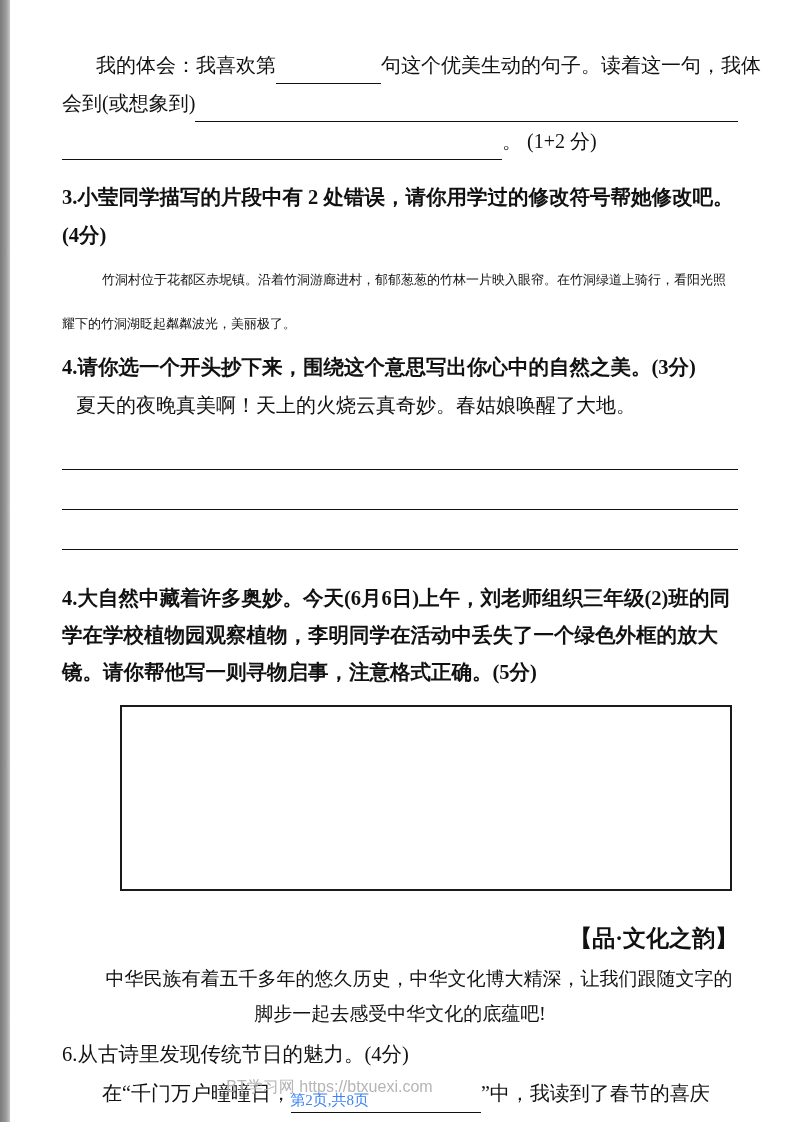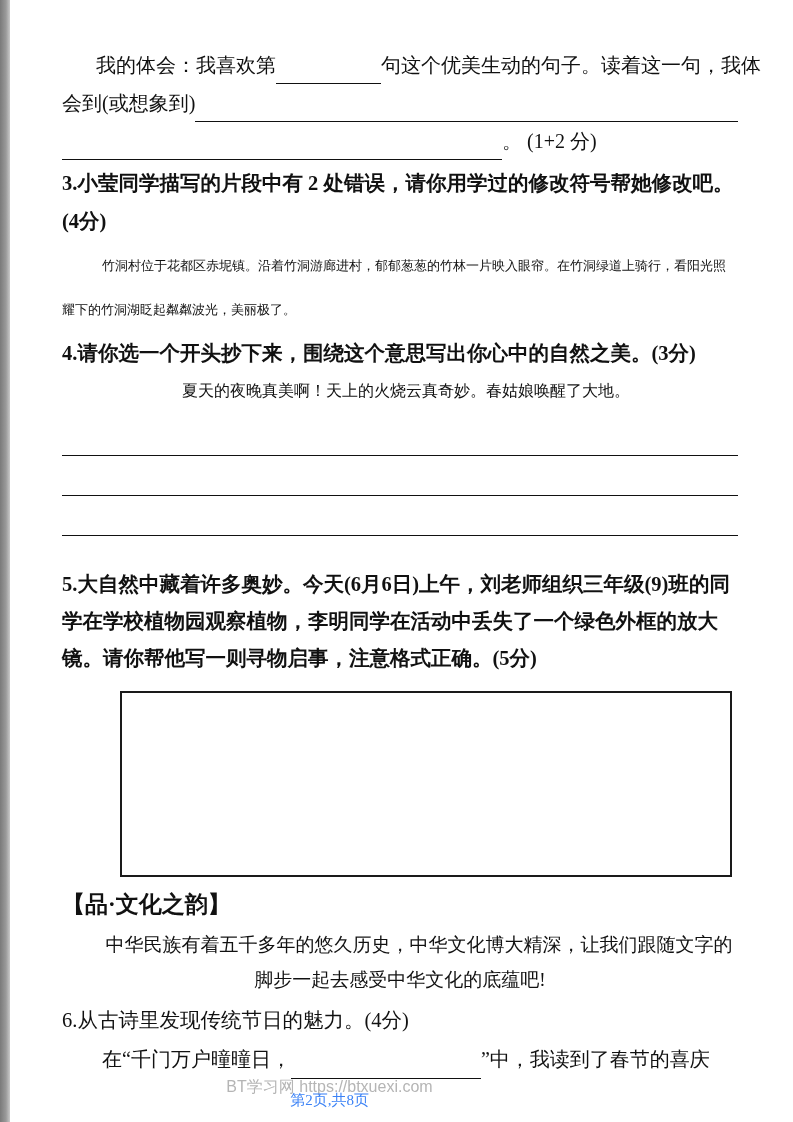--- a/index.html
+++ b/index.html
@@ -28,41 +28,41 @@
     height:30px;
     vertical-align:bottom;
   }
   .w105{width:105px;}
   .w440{width:440px;}
   .w190{width:190px;}
   .grow{flex:1 1 auto;}
   .indent{text-indent:34px;}
   .qtitle{
     font-size:20.5px;font-weight:bold;line-height:38px;
-    margin-top:4px;
+    margin-top:18px;
   }
   .passage{
     font-size:13px;line-height:44px;text-indent:40px;margin-top:4px;
   }
   .options{
-    display:flex;justify-content:center;
-    font-size:16px;line-height:38px;
+    display:flex;justify-content:flex-start;
+    font-size:20px;line-height:38px;
     padding:0 2px 0 14px;
   }
   .writing-lines{margin-top:6px;}
   .writing-line{height:39px;border-bottom:1.2px solid #111;}
   .q5title{
     font-size:20.5px;font-weight:bold;line-height:37px;margin-top:30px;
   }
   .notice-box{
     margin-top:14px;margin-left:58px;width:612px;height:186px;
     border:2px solid #1a1a1a;box-sizing:border-box;background:#fff;
   }
   .section-header{
-    margin-top:12px;text-align:left;
+    margin-top:32px;text-align:right;
     font-size:23px;font-weight:bold;line-height:32px;
   }
   .intro{
     margin-top:6px;font-size:19px;line-height:35px;text-indent:38px;
     font-weight:500;
     text-align:center;
   }
   .q6title{font-size:20.5px;font-weight:normal;line-height:38px;margin-top:4px;}
   .q6line1{font-size:20px;line-height:40px;text-indent:40px;white-space:nowrap;}
   .footer{
@@ -101,21 +101,21 @@
       <span>夏天的夜晚真美啊！</span>
       <span>天上的火烧云真奇妙。</span>
       <span>春姑娘唤醒了大地。</span>
     </div>
     <div class="writing-lines">
       <div class="writing-line"></div>
       <div class="writing-line"></div>
       <div class="writing-line"></div>
     </div>
 
-    <div class="q5title">5.大自然中藏着许多奥妙。今天(6月6日)上午，刘老师组织三年级(9)班的同学在学校植物园观察植物，李明同学在活动中丢失了一个绿色外框的放大镜。请你帮他写一则寻物启事，注意格式正确。(5分)</div>
+    <div class="q5title">4.大自然中藏着许多奥妙。今天(6月6日)上午，刘老师组织三年级(2)班的同学在学校植物园观察植物，李明同学在活动中丢失了一个绿色外框的放大镜。请你帮他写一则寻物启事，注意格式正确。(5分)</div>
     <div class="notice-box"></div>
 
     <div class="section-header">【品·文化之韵】</div>
     <div class="intro">中华民族有着五千多年的悠久历史，中华文化博大精深，让我们跟随文字的脚步一起去感受中华文化的底蕴吧!</div>
 
     <div class="q6title">6.从古诗里发现传统节日的魅力。(4分)</div>
     <div class="q6line1"><span>在“千门万户曈曈日，</span><span class="blank w190"></span><span>”中，我读到了春节的喜庆</span></div>
 
   </div>
 

